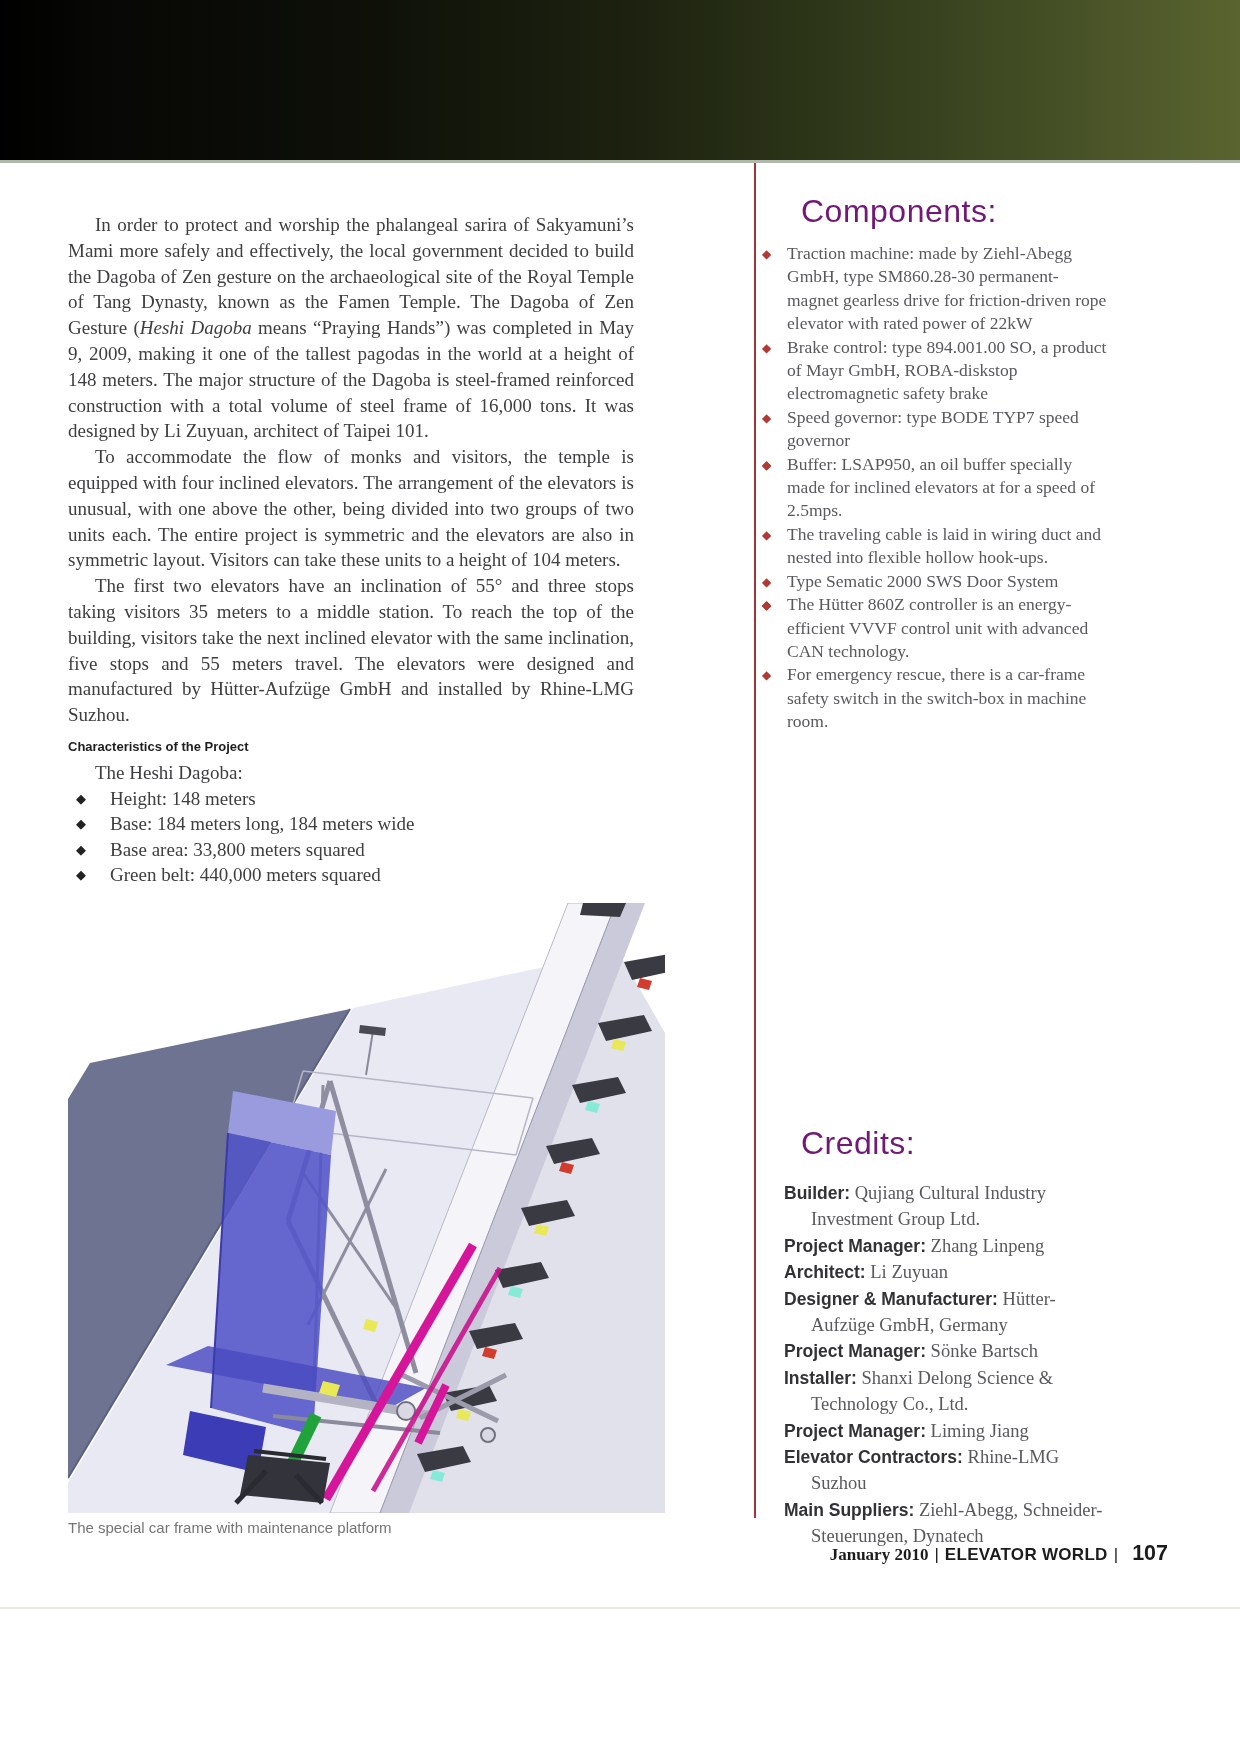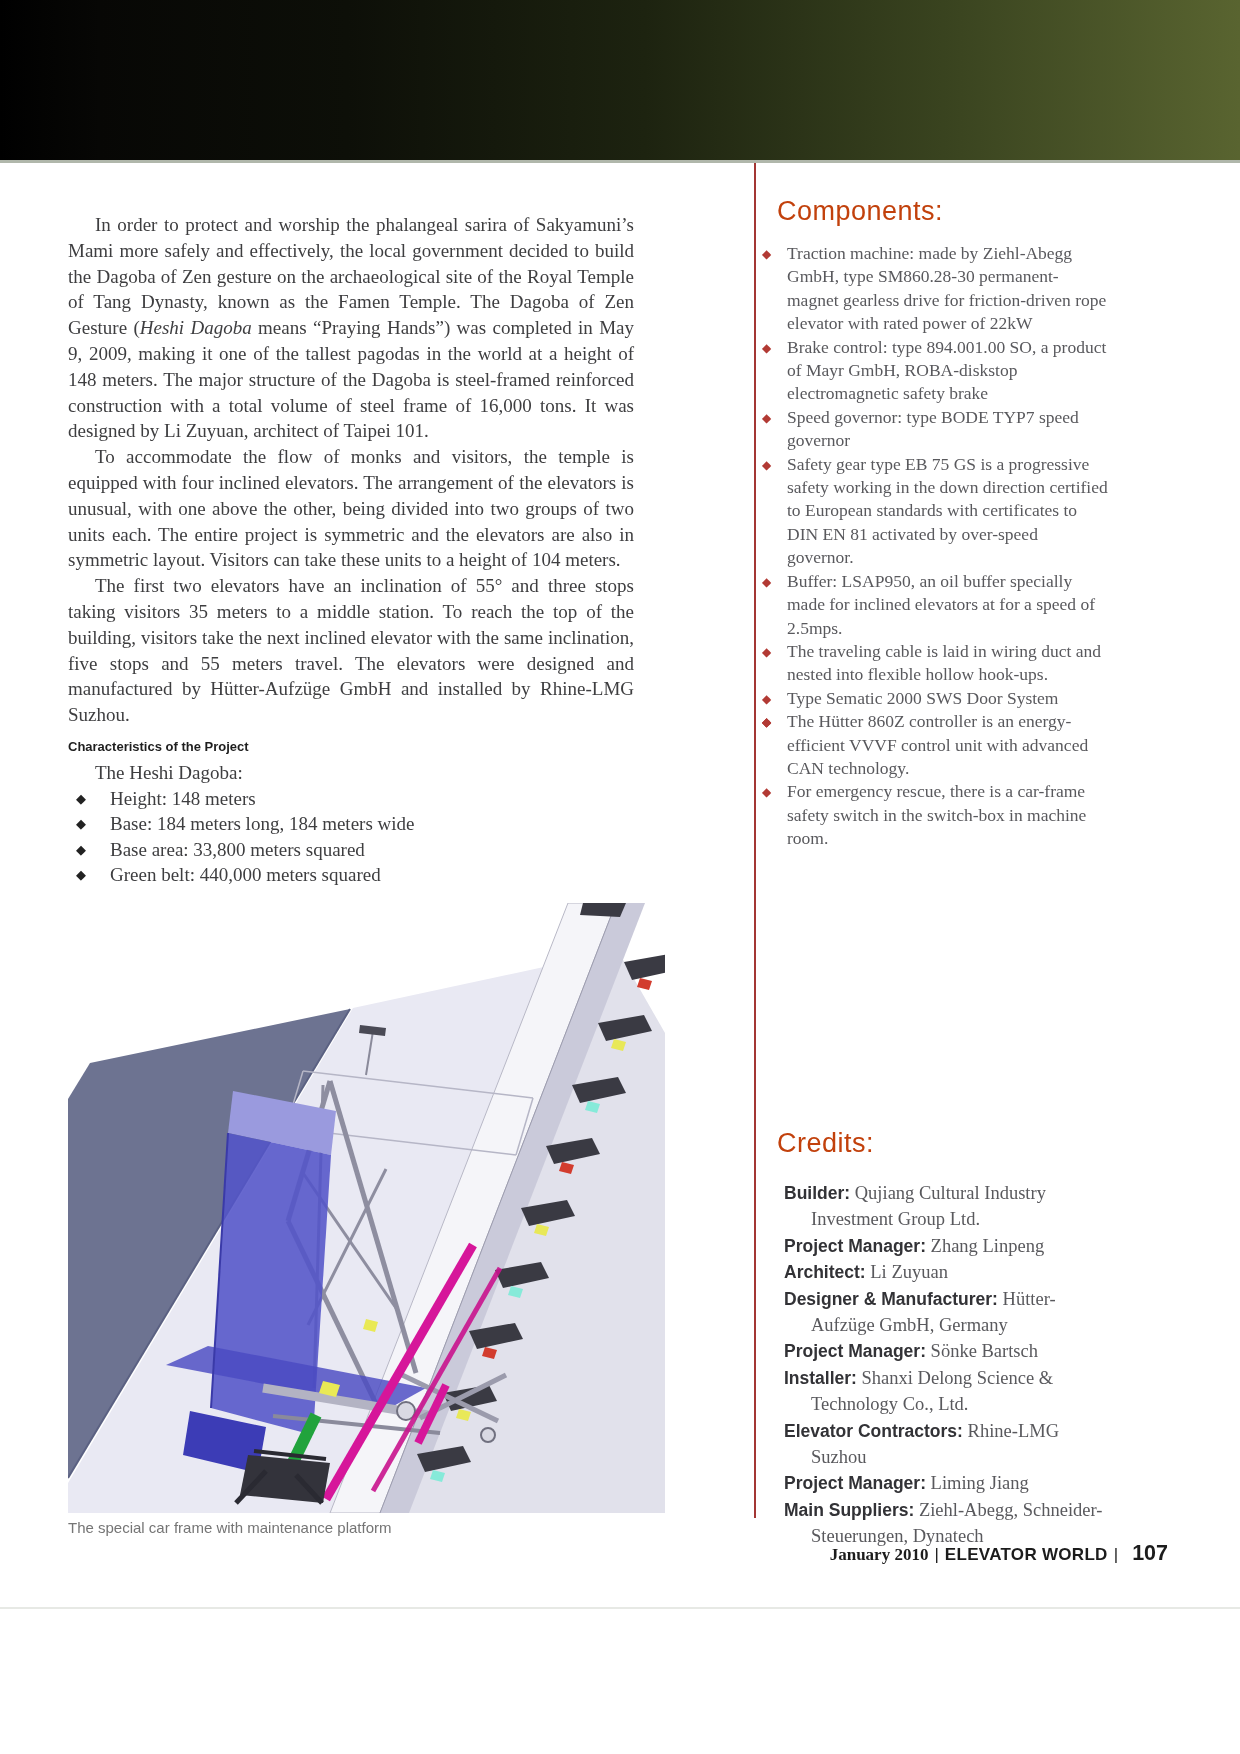--- a/index.html
+++ b/index.html
@@ -24,22 +24,22 @@
   ul.char-list .diamond{position:absolute;left:8px;top:0;font-size:13px;color:#222;}
   .continued{position:absolute;left:588px;top:946px;font-family:"Liberation Sans",sans-serif;
     font-style:italic;font-size:13.5px;color:#9a9a9a;}
   
   .figure{position:absolute;left:68px;top:903px;width:597px;height:610px;}
   .figure svg{display:block;}
   .caption{position:absolute;left:68px;top:1519px;font-family:"Liberation Sans",sans-serif;
     font-size:15px;color:#757575;}
   
   .right-col{position:absolute;left:754px;top:196px;width:354px;}
-  .rc-heading{margin:0 0 0 23px;font-family:"Liberation Sans",sans-serif;font-weight:400;
-    font-size:27px;line-height:30px;letter-spacing:.5px;color:#c2410c;}
+  .rc-heading{margin:0 0 0 47px;font-family:"Liberation Sans",sans-serif;font-weight:400;
+    font-size:32px;line-height:30px;letter-spacing:.5px;color:#701a75;}
   ul.components{list-style:none;margin:16px 0 0 0;padding:0;}
   ul.components li{position:relative;padding-left:33px;
     font-size:17.5px;line-height:23.4px;color:#59595d;}
   ul.components .diamond{position:absolute;left:8px;top:1px;font-size:12px;color:#b23a34;}
   .credits-block{position:absolute;left:754px;top:1128px;width:354px;}
   .credits-list{margin-top:22px;padding-left:8px;}
   .credit{margin-left:22px;padding-left:27px;text-indent:-27px;
     font-size:18.5px;line-height:26.4px;color:#59595d;}
   .credit .lbl{font-family:"Liberation Sans",sans-serif;font-weight:bold;
     font-size:17.5px;color:#323236;}
@@ -194,21 +194,20 @@
         <li>
         <span class="diamond">◆</span>
         <span>Brake control: type 894.001.00 SO, a product of Mayr GmbH, ROBA-diskstop electromagnetic safety brake</span>
       </li>
         <li>
         <span class="diamond">◆</span>
         <span>Speed governor: type BODE TYP7 speed governor</span>
       </li>
         <li>
         <span class="diamond">◆</span>
-        <span>Safety gear type EB 75 GS is a progressive safety working in the down direction certified to European standards with certificates to DIN EN 81 activated by over-speed governor.</span>
       </li>
         <li>
         <span class="diamond">◆</span>
         <span>Buffer: LSAP950, an oil buffer specially made for inclined elevators at for a speed of 2.5mps.</span>
       </li>
         <li>
         <span class="diamond">◆</span>
         <span>The traveling cable is laid in wiring duct and nested into flexible hollow hook-ups.</span>
       </li>
         <li>
@@ -235,22 +234,22 @@
   <div class="credits-block">
     <h2 class="rc-heading">Credits:</h2>
     <div class="credits-list">
 
     <div class="credit"><span class="lbl">Builder:</span><span> Qujiang Cultural Industry Investment Group Ltd.</span></div>
         <div class="credit"><span class="lbl">Project Manager:</span><span> Zhang Linpeng</span></div>
         <div class="credit"><span class="lbl">Architect:</span><span> Li Zuyuan</span></div>
         <div class="credit"><span class="lbl">Designer &amp; Manufacturer:</span><span> Hütter-Aufzüge GmbH, Germany</span></div>
         <div class="credit"><span class="lbl">Project Manager:</span><span> Sönke Bartsch</span></div>
         <div class="credit"><span class="lbl">Installer:</span><span> Shanxi Delong Science &amp; Technology Co., Ltd.</span></div>
+        <div class="credit"><span class="lbl">Project Manager:</span><span> Liming Jiang</span></div>
         <div class="credit"><span class="lbl">Elevator Contractors:</span><span> Rhine-LMG Suzhou</span></div>
-        <div class="credit"><span class="lbl">Project Manager:</span><span> Liming Jiang</span></div>
         <div class="credit"><span class="lbl">Main Suppliers:</span><span> Ziehl-Abegg, Schneider-Steuerungen, Dynatech</span></div>
       </div>
   </div>
 
   <div class="footer">
     <span class="issue">January 2010</span><span class="sep">|</span><span class="mag">ELEVATOR WORLD</span><span class="sep">|</span><span class="pagenum">107</span>
   </div>
   <div class="bottom-rule"></div>
 
 </div>

